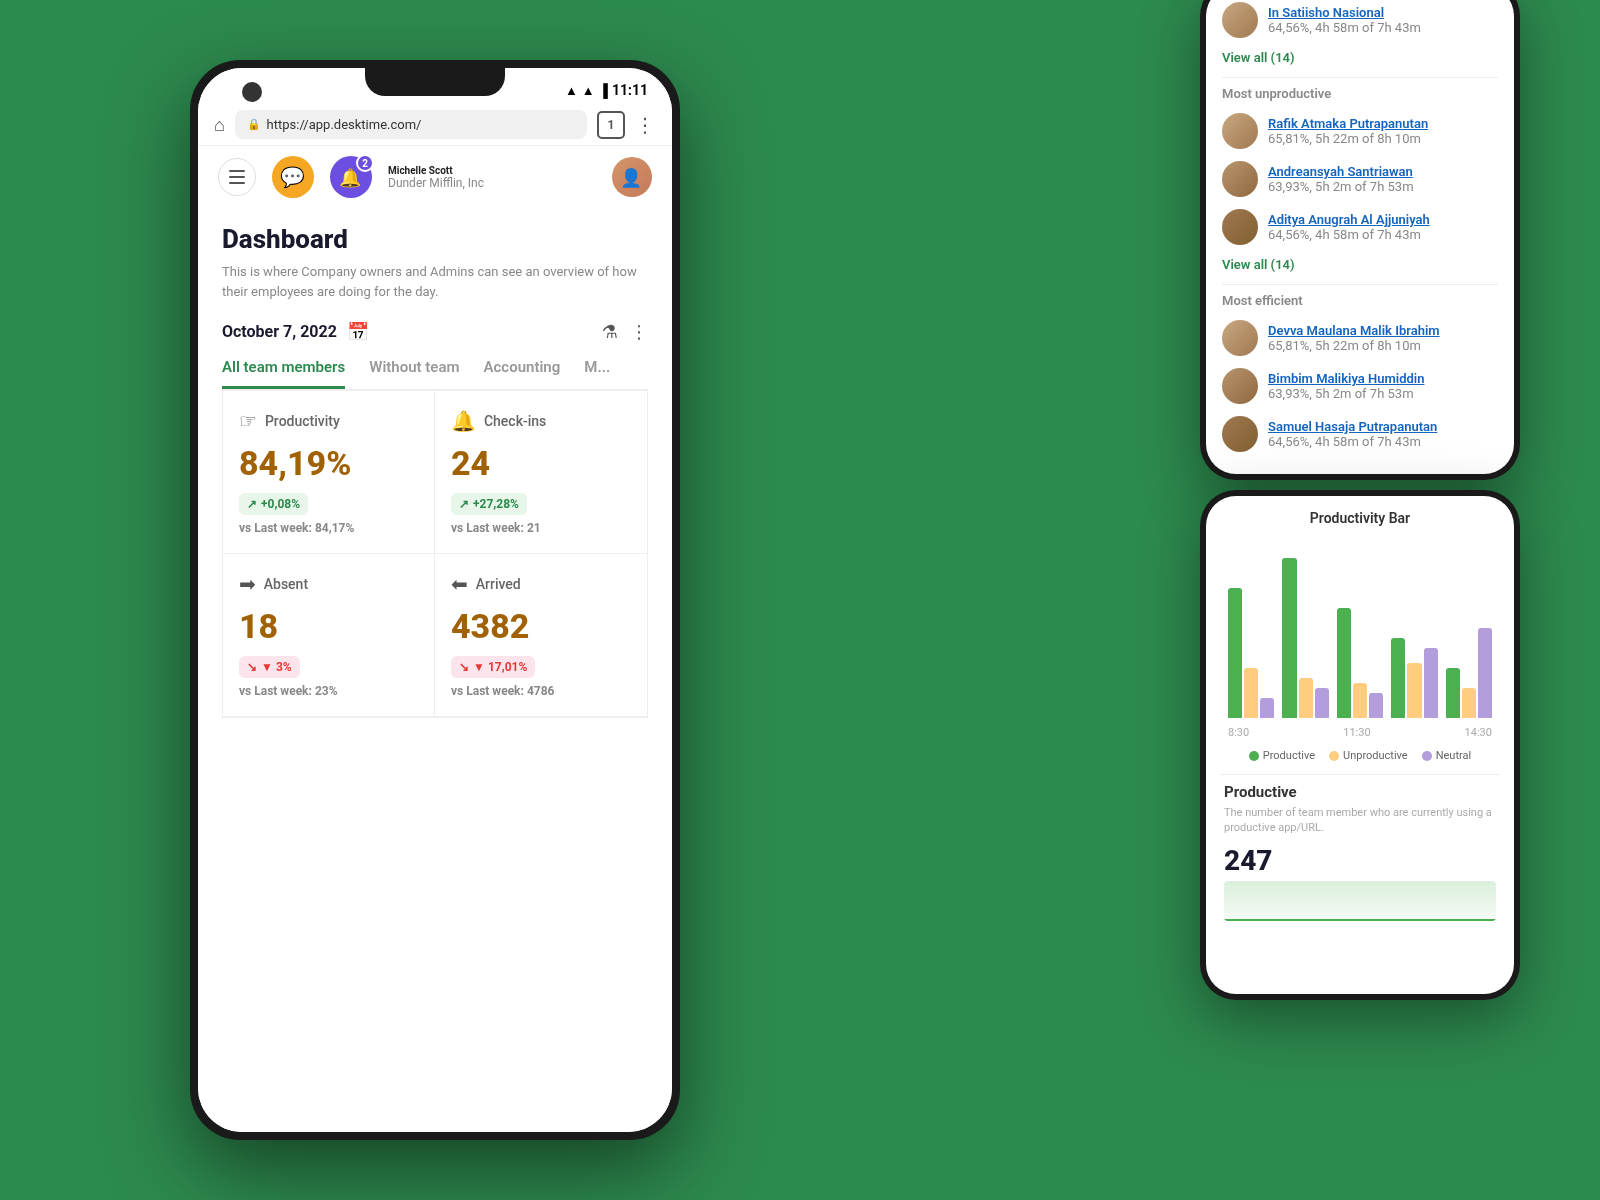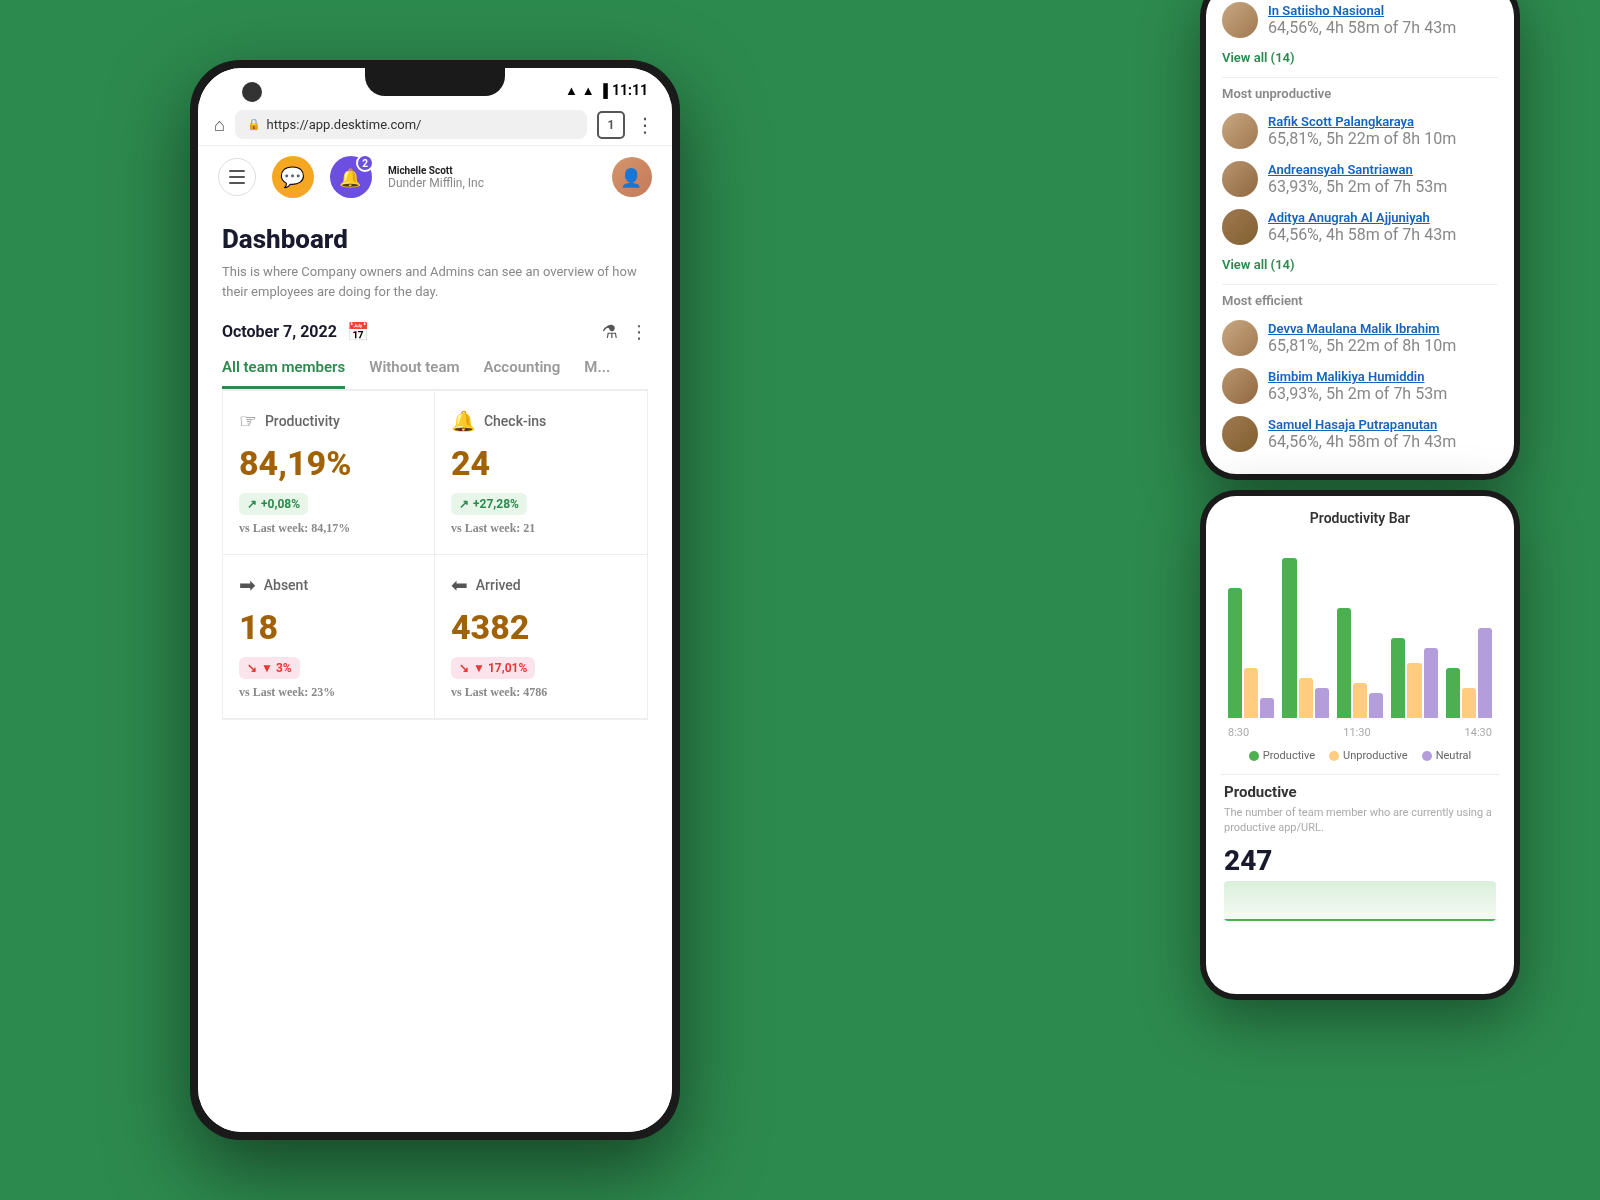--- a/index.html
+++ b/index.html
@@ -304,21 +304,21 @@
       font-size: 12px;
       font-weight: 700;
       margin-bottom: 6px;
     }
     .stat-badge.positive { background: #e8f5e9; color: #2d8a4e; }
     .stat-badge.negative { background: #fce4ec; color: #e53935; }
     .stat-comparison {
       font-size: 12px;
       color: #aaa;
     }
-    .stat-comparison span { font-weight: 700; color: #888; font-family: Liberation Serif, serif; }
+    .stat-comparison span { font-weight: 700; color: #888; }
 
     
     .phone-right-top {
       position: absolute;
       right: 80px;
       top: -20px;
       width: 320px;
       height: 500px;
       background: #1a1a1a;
       border-radius: 36px;
@@ -352,21 +352,21 @@
       background: linear-gradient(135deg, #bbb, #999);
       flex-shrink: 0;
     }
     .person-info { flex: 1; }
     .person-name {
       font-size: 13px;
       font-weight: 600;
       color: #1565c0;
       text-decoration: underline;
     }
-    .person-stats { font-size: 16px; color: #888; }
+    .person-stats { font-size: 13px; color: #888; }
     .view-all {
       font-size: 13px;
       color: #2d8a4e;
       font-weight: 600;
       margin: 4px 0 12px;
     }
     .divider { height: 1px; background: #eee; margin: 8px 0; }
 
     
     .phone-right-bottom {
@@ -642,21 +642,21 @@
     </div>
     <div class="view-all">View all (14)</div>
 
     <div class="divider"></div>
 
     <div class="section-title">Most unproductive</div>
 
     <div class="person-row">
       <div class="person-avatar" style="background: linear-gradient(135deg, #c8a882, #a07850);"></div>
       <div class="person-info">
-        <div class="person-name">Rafik Scott Palangkaraya</div>
+        <div class="person-name">Rafik Atmaka Putrapanutan</div>
         <div class="person-stats">65,81%, 5h 22m of 8h 10m</div>
       </div>
     </div>
 
     <div class="person-row">
       <div class="person-avatar" style="background: linear-gradient(135deg, #b8956e, #906840);"></div>
       <div class="person-info">
         <div class="person-name">Andreansyah Santriawan</div>
         <div class="person-stats">63,93%, 5h 2m of 7h 53m</div>
       </div>

